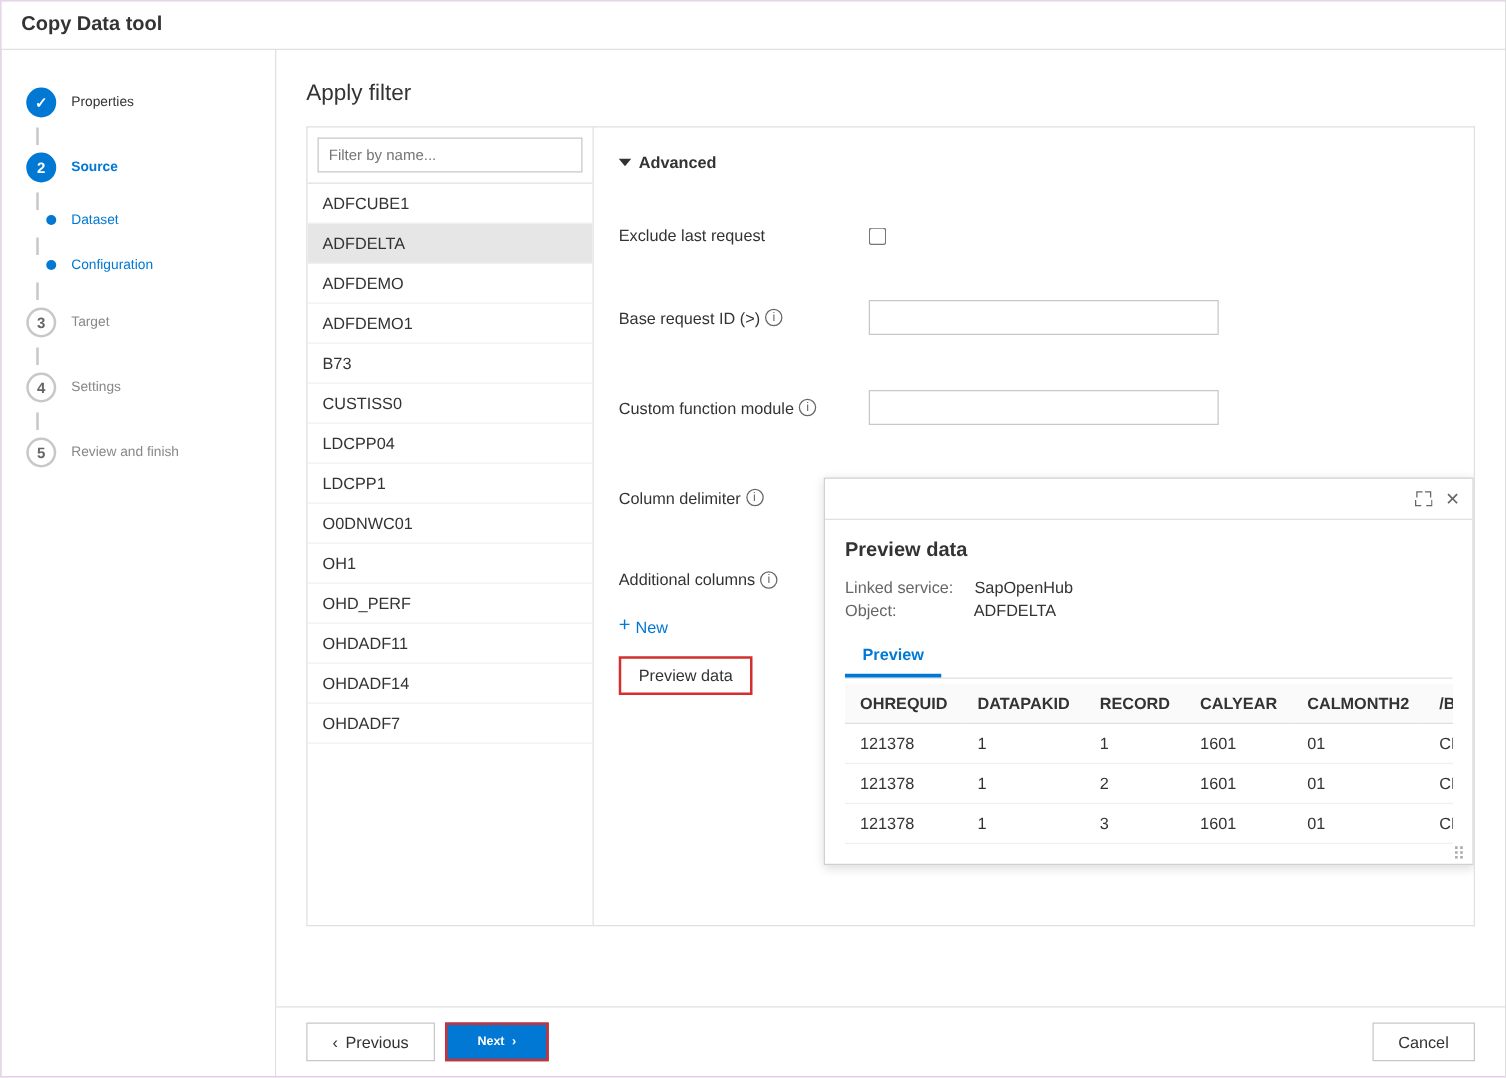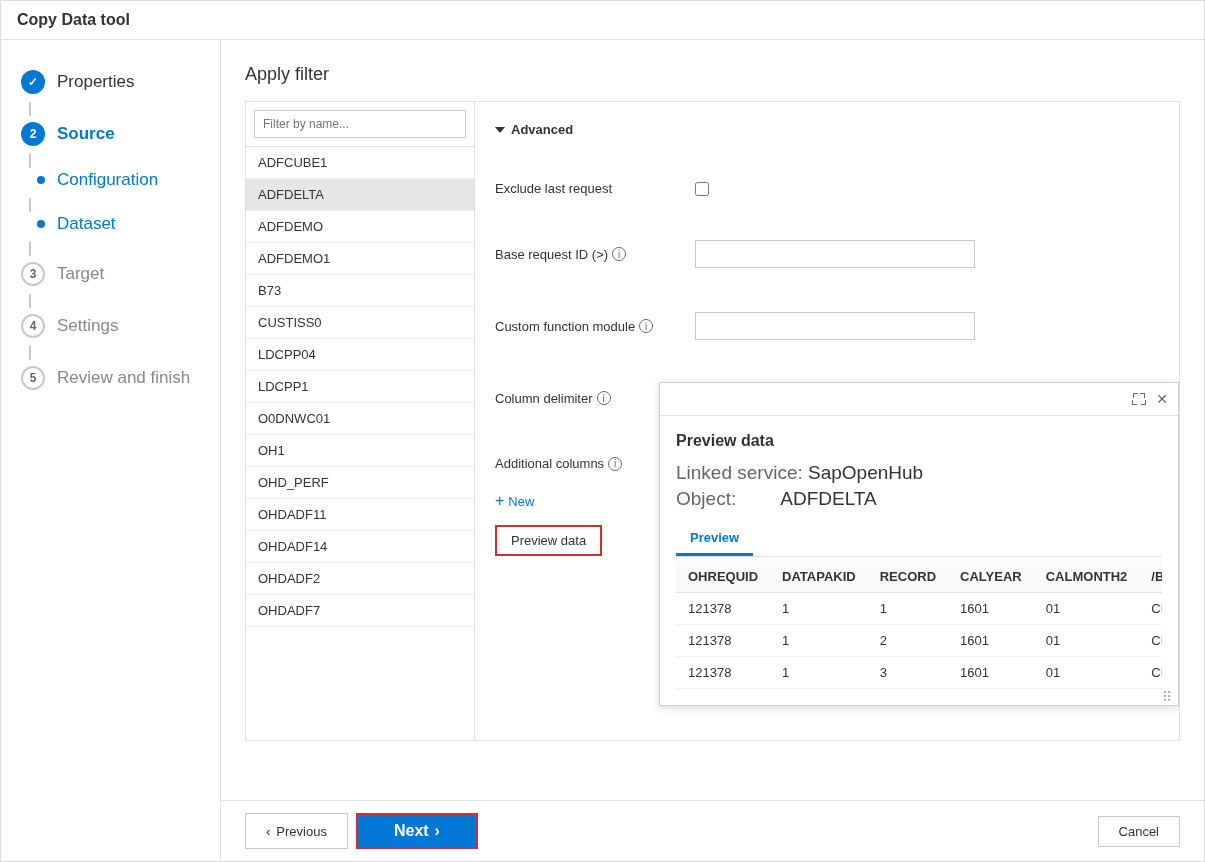--- a/index.html
+++ b/index.html
@@ -83,21 +83,21 @@
       color: #fff;
     }
 
     .step-circle.inactive {
       background: #fff;
       color: #666;
       border: 2px solid #c8c8c8;
     }
 
     .sidebar-item-label {
-      font-size: 17px;
+      font-size: 11px;
       color: #333;
     }
 
     .sidebar-item-label.active {
       color: #0078d4;
       font-weight: 600;
     }
 
     .sidebar-item-label.dim {
       color: #888;
@@ -338,21 +338,21 @@
       padding: 16px;
     }
 
     .preview-panel-title {
       font-size: 16px;
       font-weight: 600;
       margin-bottom: 12px;
     }
 
     .preview-info-row {
-      font-size: 19px;
+      font-size: 13px;
       margin-bottom: 4px;
     }
 
     .preview-info-row span.label {
       color: #666;
       min-width: 100px;
       display: inline-block;
     }
 
     .preview-info-row span.value {
@@ -429,25 +429,25 @@
       background: #fff;
       color: #333;
       font-size: 13px;
       cursor: pointer;
       display: flex;
       align-items: center;
       gap: 6px;
     }
 
     .btn-next {
-      padding: 7px 36px;
+      padding: 7px 24px;
       border: 2px solid #d32f2f;
       background: #0078d4;
       color: #fff;
-      font-size: 16px;
+      font-size: 10px;
       font-weight: 600;
       cursor: pointer;
       display: flex;
       align-items: center;
       gap: 6px;
     }
 
     .btn-cancel {
       padding: 7px 20px;
       border: 1px solid #c8c8c8;
@@ -496,26 +496,26 @@
 
       <div class="sidebar-item" style="margin-top:8px;">
         <div class="step-circle active">
           <span>2</span>
         </div>
         <span class="sidebar-item-label active">Source</span>
       </div>
 
       <div class="sidebar-item" style="padding-left:36px; margin-top:4px;">
         <span class="step-circle" style="width:8px;height:8px;background:#0078d4;border-radius:50%;flex-shrink:0;"></span>
-        <span class="sidebar-item-label" style="color:#0078d4;">Configuration</span>
+        <span class="sidebar-item-label" style="color:#0078d4;">Dataset</span>
       </div>
 
       <div class="sidebar-item" style="padding-left:36px; margin-top:4px;">
         <span class="step-circle" style="width:8px;height:8px;background:#0078d4;border-radius:50%;flex-shrink:0;"></span>
-        <span class="sidebar-item-label" style="color:#0078d4;">Dataset</span>
+        <span class="sidebar-item-label" style="color:#0078d4;">Configuration</span>
       </div>
 
       <div class="sidebar-item" style="margin-top:8px;">
         <div class="step-circle inactive">
           <span>3</span>
         </div>
         <span class="sidebar-item-label dim">Target</span>
       </div>
 
       <div class="sidebar-item" style="margin-top:8px;">
@@ -551,21 +551,20 @@
               <div class="list-item">ADFDEMO1</div>
               <div class="list-item">B73</div>
               <div class="list-item">CUSTISS0</div>
               <div class="list-item">LDCPP04</div>
               <div class="list-item">LDCPP1</div>
               <div class="list-item">O0DNWC01</div>
               <div class="list-item">OH1</div>
               <div class="list-item">OHD_PERF</div>
               <div class="list-item">OHDADF11</div>
               <div class="list-item">OHDADF14</div>
-              <div class="list-item">OHDADF2</div>
               <div class="list-item">OHDADF7</div>
             </div>
           </div>
 
           <div class="right-panel">
 
             <div class="advanced-section">
               <div class="advanced-header">
                 <span class="triangle"></span>
                 <span>Advanced</span>

